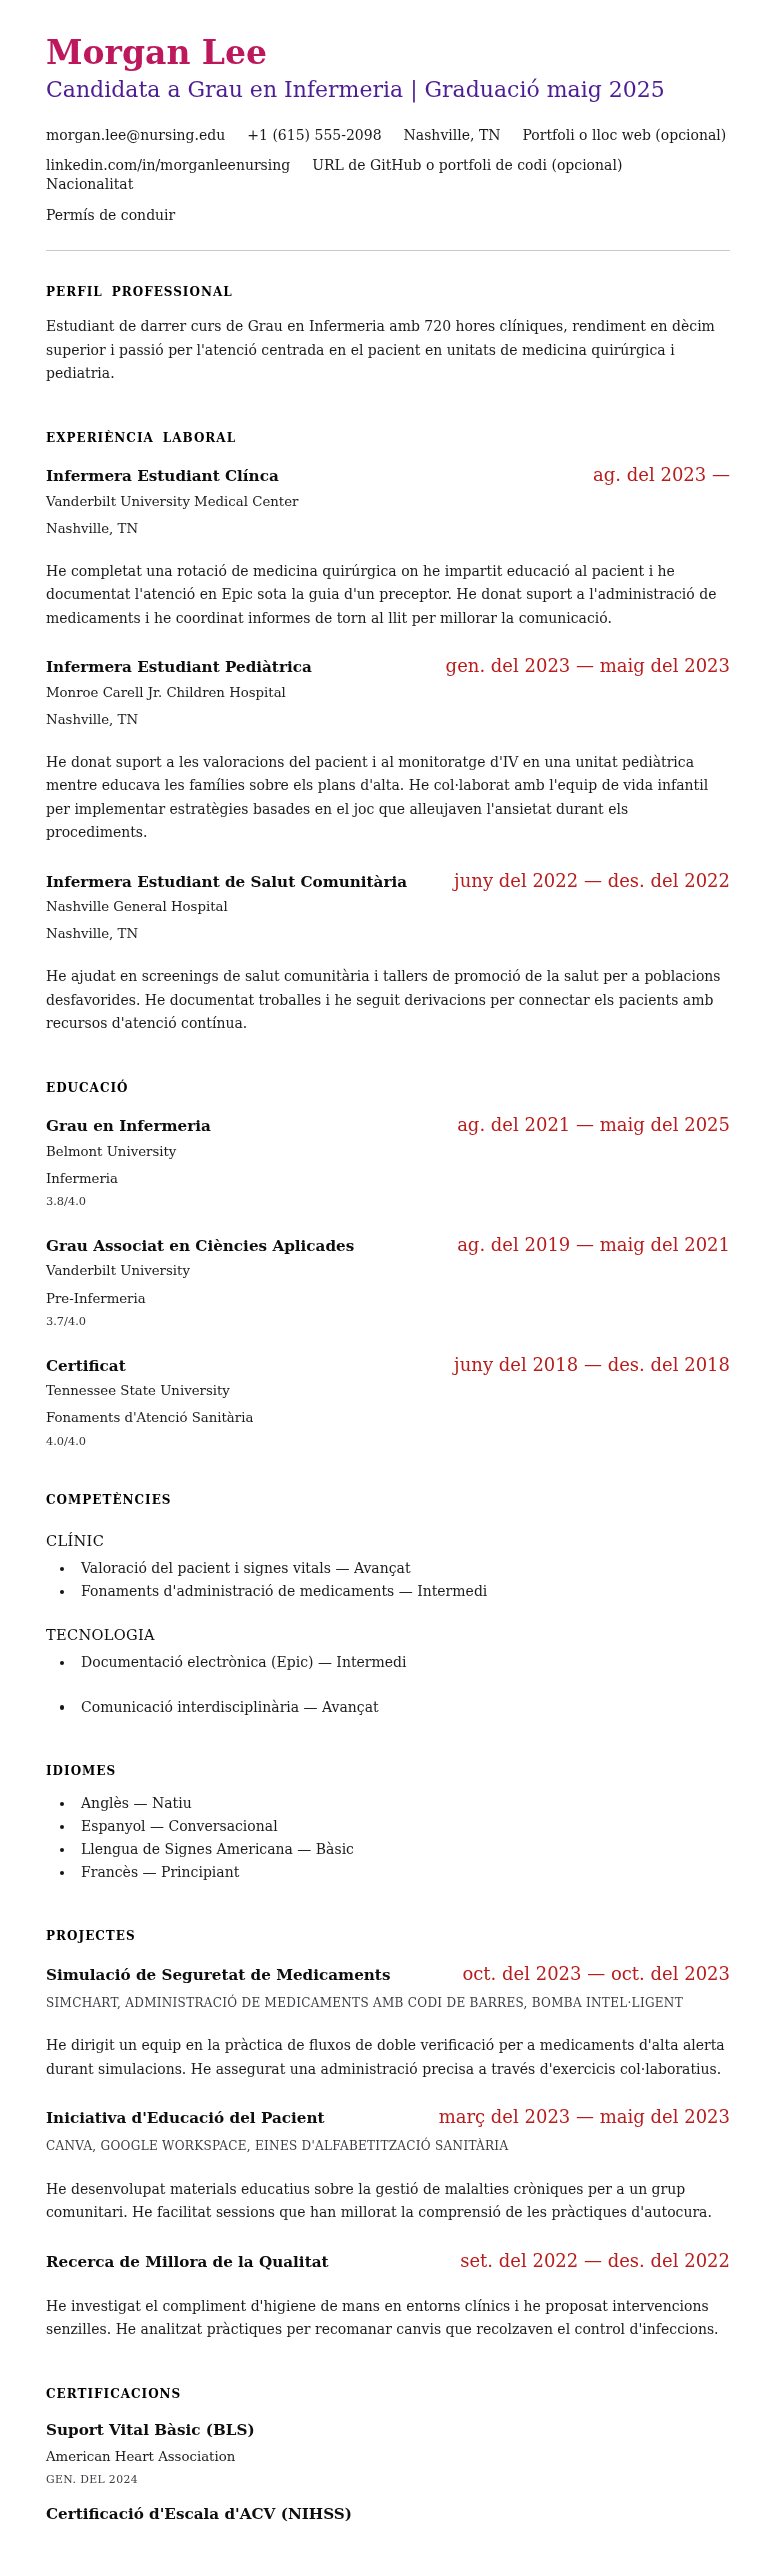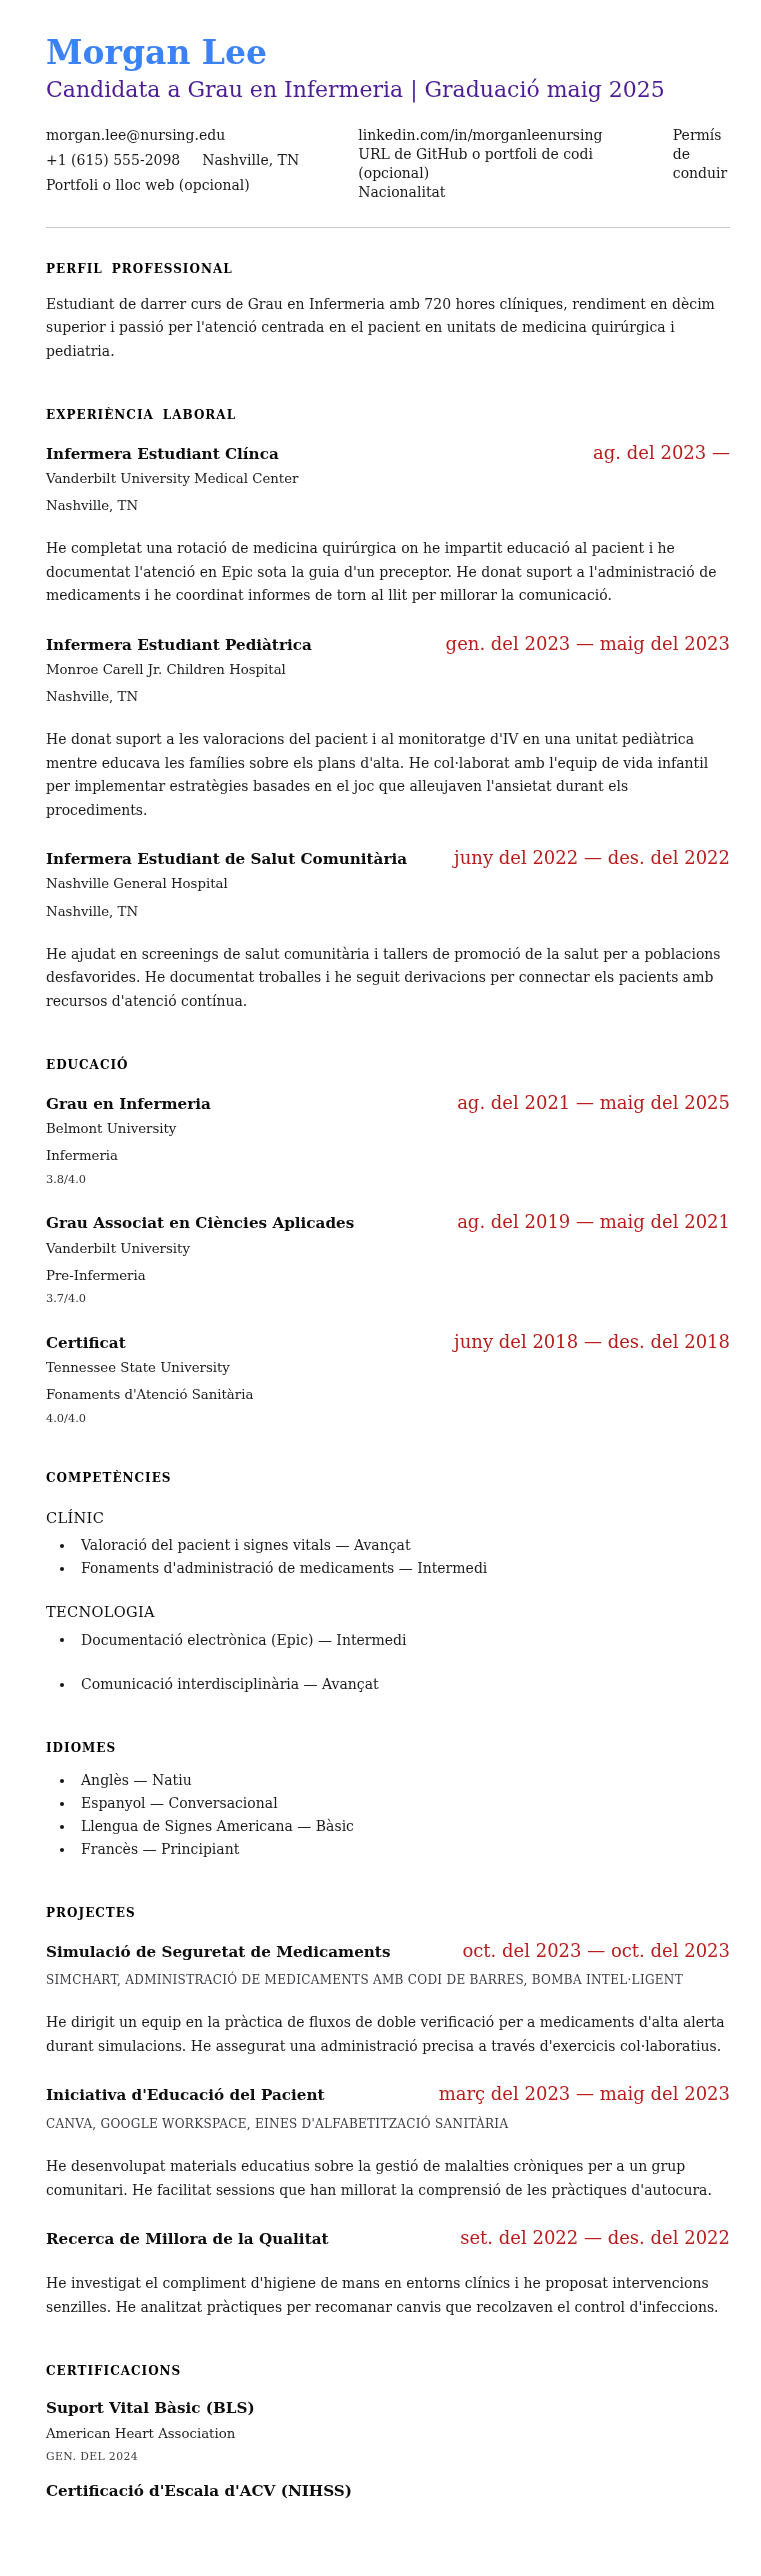--- a/index.html
+++ b/index.html
@@ -18,32 +18,32 @@
     min-height: 2576px;
     padding: 33px 32px 38px 46px;
   }
 
   
   .name {
     font-size: 33px;
     font-weight: 700;
     line-height: 1.2;
     margin: 0;
-    color: #3b82f6;
+    color: #be185d;
   }
   .tagline {
     font-size: 22px;
     line-height: 1.3;
     margin-top: 3px;
     color: #4c1d95;
   }
   .contact-rows {
     margin-top: 21.6px;
     display: flex;
-    flex-direction: row;
+    flex-direction: column;
     gap: 11.4px;
     font-size: 14px;
     color: #191919;
   }
   .contact-row {
     display: flex;
     flex-wrap: wrap;
     column-gap: 22px;
     line-height: 19px;
   }

